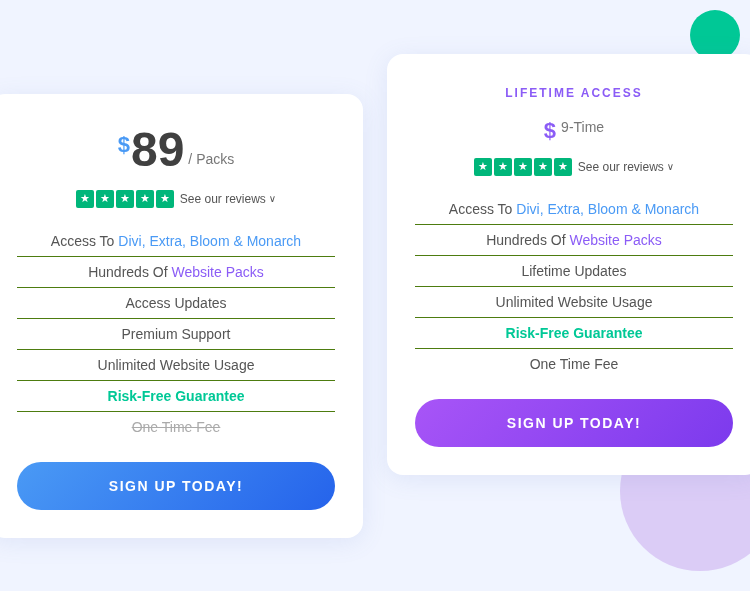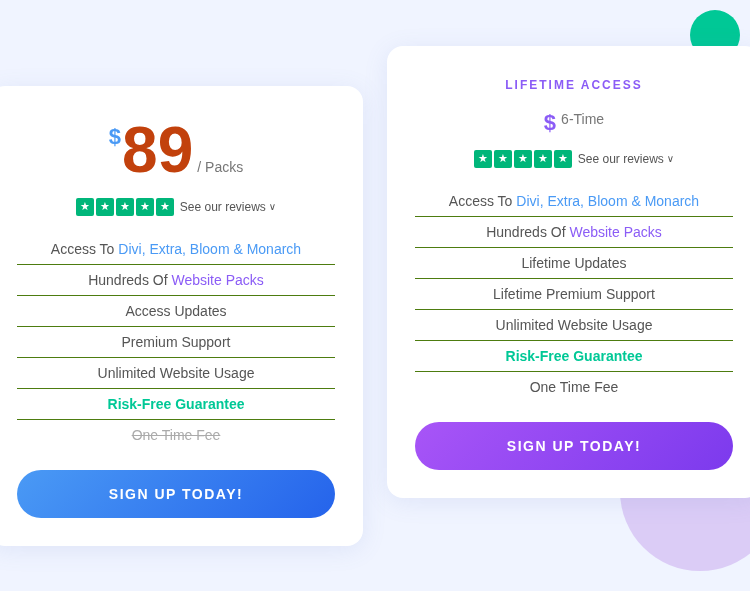--- a/index.html
+++ b/index.html
@@ -87,23 +87,23 @@
 
     .price-dollar {
       font-size: 22px;
       font-weight: 700;
       color: #4a9af5;
       margin-top: 8px;
       margin-right: 1px;
     }
 
     .price-amount {
-      font-size: 64px;
+      font-size: 48px;
       font-weight: 700;
-      color: #c2410c;
+      color: #404040;
       line-height: 1;
     }
 
     .price-period {
       font-size: 14px;
       color: #777;
       align-self: flex-end;
       margin-bottom: 8px;
       margin-left: 4px;
     }
@@ -244,21 +244,21 @@
     </ul>
 
     <button class="btn btn-yearly">SIGN UP TODAY!</button>
   </div>
 
   <div class="card card-lifetime">
     <div class="plan-title plan-title-lifetime">LIFETIME ACCESS</div>
 
     <div class="price-container">
       <span class="price-dollar-lifetime">$</span>
-      <span class="price-period-lifetime">6-Time</span>
+      <span class="price-period-lifetime">9-Time</span>
     </div>
 
     <div class="stars-row">
       <div class="stars">
         <div class="star">★</div>
         <div class="star">★</div>
         <div class="star">★</div>
         <div class="star">★</div>
         <div class="star">★</div>
       </div>
@@ -269,21 +269,20 @@
     </div>
 
     <ul class="features-list">
       <li>
         Access To <a href="#" class="link-blue">Divi, Extra, Bloom &amp; Monarch</a>
       </li>
       <li>
         Hundreds Of <a href="#" class="link-purple">Website Packs</a>
       </li>
       <li>Lifetime Updates</li>
-      <li>Lifetime Premium Support</li>
       <li>Unlimited Website Usage</li>
       <li><span class="link-green">Risk-Free Guarantee</span></li>
       <li>One Time Fee</li>
     </ul>
 
     <button class="btn btn-lifetime">SIGN UP TODAY!</button>
   </div>
 
 </div>
 

